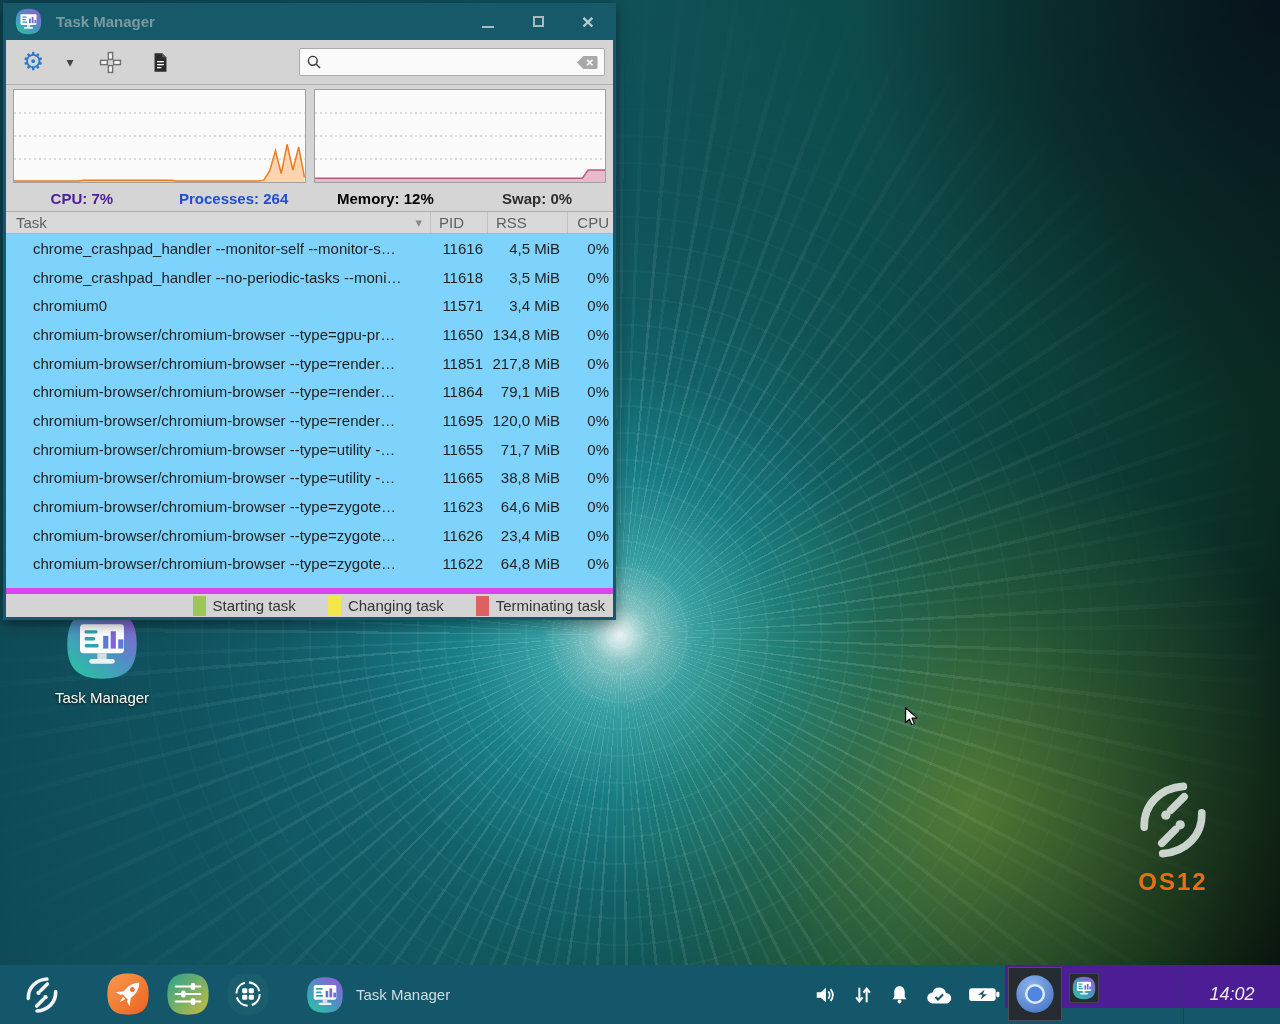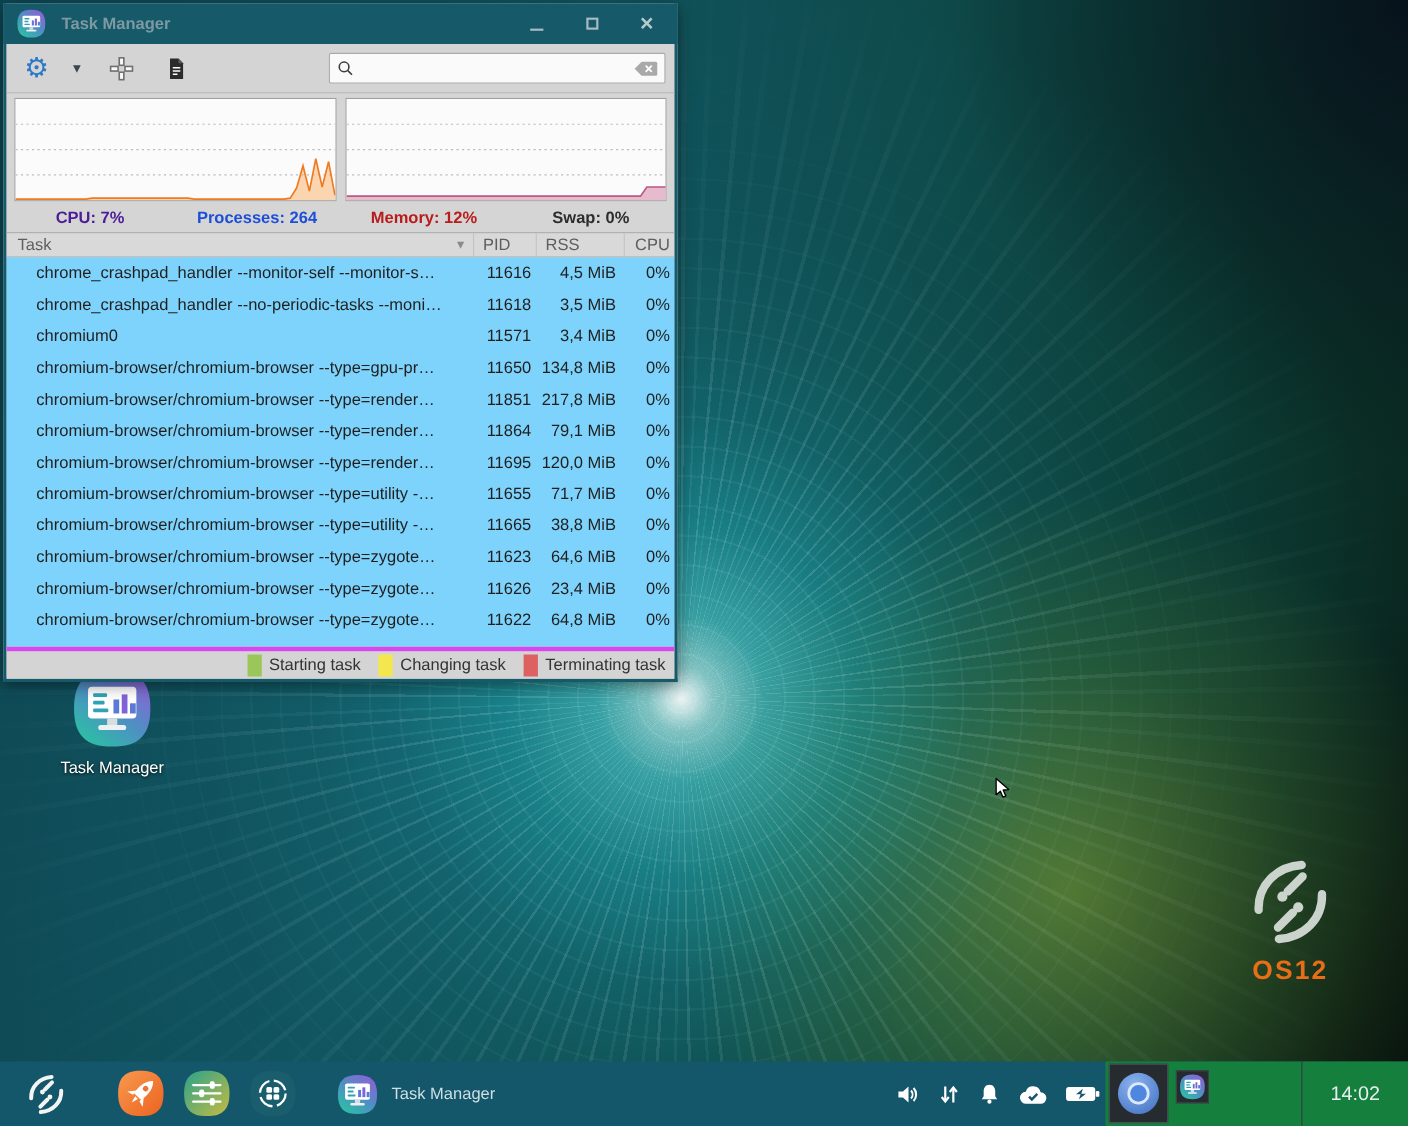--- a/index.html
+++ b/index.html
@@ -61,56 +61,56 @@
   .searchbox svg.mag { width:16px; height:16px; flex:0 0 16px; }
   .searchbox input { flex:1; border:none; outline:none; background:transparent; font-size:14px; font-family:"Liberation Sans",sans-serif; color:#222; min-width:0; padding:0 6px; }
   .searchbox .clear-btn svg { width:22px; height:15px; display:block; }
 
   .graphs { flex:0 0 100px; display:flex; gap:8px; padding:4px 7px 0 7px; background:#d5d5d5; }
   .graph-panel { flex:1; height:94px; background:#fbfbfb; border:1px solid #a0a0a0; }
   .graph-panel svg { width:100%; height:100%; display:block; }
 
   .statusline { flex:0 0 26px; display:grid; grid-template-columns:1fr 1fr 1fr 1fr; align-items:center; background:#d5d5d5; }
   .statusline span { text-align:center; font-size:15px; font-weight:bold; }
-  .st-cpu { color:#4c1d95; } .st-proc { color:#1d4ed8; } .st-mem { color:#b91c1c; } .st-swap { color:#2d2d2d; }
+  .st-cpu { color:#4c1d95; } .st-proc { color:#1d4ed8; } .st-mem { color:#000000; } .st-swap { color:#2d2d2d; }
 
   .thead { flex:0 0 23px; display:flex; background:#d9d9d9; border-top:1px solid #adadad; border-bottom:1px solid #b6b6b6; font-size:15px; color:#5e5e5e; align-items:center; }
   .th { display:flex; align-items:center; height:100%; }
   .th-task { flex:1; padding-left:10px; border-right:1px solid #c2c2c2; justify-content:space-between; }
   .th-task .sort-caret { font-family:"DejaVu Sans",sans-serif; color:#8a8a8a; font-size:13px; padding-right:8px; }
   .th-pid { width:57px; padding-left:8px; border-right:1px solid #c2c2c2; }
   .th-rss { width:80px; padding-left:8px; border-right:1px solid #c2c2c2; }
   .th-cpu { width:45px; justify-content:flex-end; padding-right:4px; }
 
   .tbody { flex:1; background:#7dd3fc; overflow:hidden; }
   .trow { display:flex; height:28.7px; align-items:center; font-size:15px; color:#1f1f1f; }
   .td-task { flex:1; padding-left:27px; white-space:nowrap; overflow:hidden; text-overflow:ellipsis; }
   .td-pid { width:57px; text-align:right; padding-right:5px; }
   .td-rss { width:80px; text-align:right; padding-right:8px; }
   .td-cpu { width:45px; text-align:right; padding-right:4px; }
 
-  .legendbar { flex:0 0 29px; background:#d4d4d4; border-top:4px solid #d946ef; display:flex; align-items:center; justify-content:flex-end; gap:16px; padding-right:8px; }
+  .legendbar { flex:0 0 29px; background:#d4d4d4; border-top:6px solid #d946ef; display:flex; align-items:center; justify-content:flex-end; gap:32px; padding-right:8px; }
   .legend-item { display:flex; align-items:center; gap:7px; font-size:15px; color:#333; }
   .legend-swatch { width:13px; height:20px; }
 
   
   .taskbar { position:absolute; left:0; bottom:0; width:1280px; height:59px; background:#14566a; z-index:10; }
   .start-btn { position:absolute; left:16px; top:9px; width:52px; height:41px; color:#f2f5f4; display:flex; align-items:center; justify-content:center; }
   .start-btn svg { width:46px; height:38px; }
   .launcher { position:absolute; top:7px; width:44px; height:44px; }
   .launcher svg { width:44px; height:44px; }
   .l-rocket { left:106px; } .l-sliders { left:166px; } .l-grid { left:226px; }
   .task-btn { position:absolute; left:302px; top:0; height:59px; display:flex; align-items:center; gap:12px; padding:0 14px 0 4px; }
   .task-btn svg { width:38px; height:38px; }
   .task-btn .task-btn-label { font-size:15px; color:#cfdfe4; }
 
   .sys-icons { position:absolute; right:280px; top:0; height:59px; display:flex; align-items:center; gap:15px; }
   .sys-icons .si { display:flex; align-items:center; justify-content:center; }
 
-  .tray-panel { position:absolute; right:0; top:0; width:275px; height:59px; background:#15803d; }
+  .tray-panel { position:absolute; right:0; top:0; width:275px; height:43px; background:#4c1d95;font-style:italic; }
   .chromium-btn { position:absolute; left:3px; top:2px; width:54px; height:54px; background:#262b2f; border:1px solid #46505a; display:flex; align-items:center; justify-content:center; }
   .chromium-btn svg { width:46px; height:46px; }
   .tray-mini { position:absolute; left:64px; top:8px; width:30px; height:30px; background:#262b2f; border:1px solid #3c444c; display:flex; align-items:center; justify-content:center; }
   .tray-mini svg { width:24px; height:24px; }
   .tray-divider { position:absolute; left:178px; top:0; width:1px; height:59px; background:#343a40; }
   .clock { position:absolute; left:179px; top:0; width:96px; height:59px; display:flex; align-items:center; justify-content:center; font-size:18px; color:#e9eff1; }
 
   .cursor { position:absolute; left:901px; top:705px; width:22px; height:22px; z-index:20; pointer-events:none; }
 </style>
 </head>

